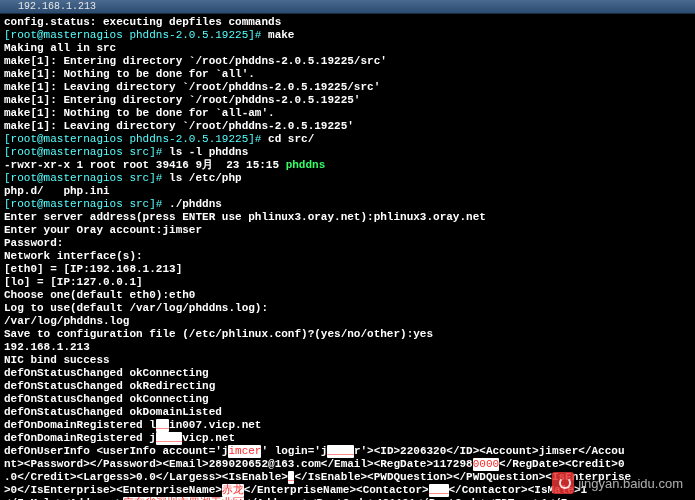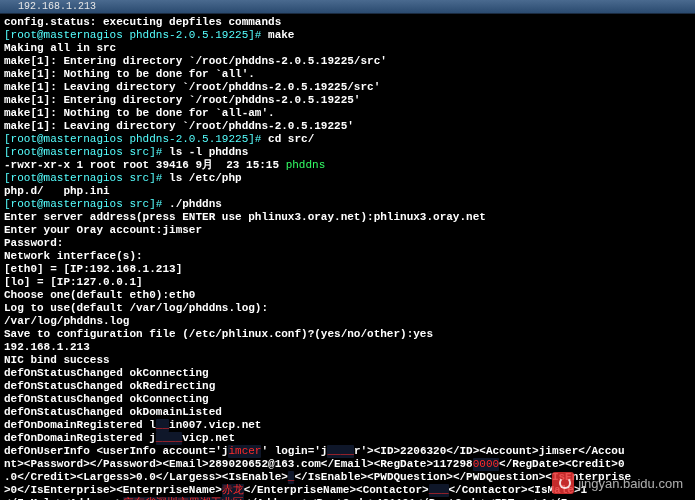--- a/index.html
+++ b/index.html
@@ -18,24 +18,24 @@
       align-items: center;
     }
     .ip { color: #e8e8e8; font-size: 10px; margin-left: 18px; }
     .term {
       padding: 2px 4px;
       color: #d0d0d0;
       white-space: pre;
     }
     .cyan { color: #55ffff; }
     .white { color: #ffffff; font-weight: bold; }
-    .hl { color: #33ff66; font-weight: normal; text-align: right; }
+    .hl { color: #33ff66; font-weight: bold; text-align: right; }
     .red {
       display: inline-block;
-      background: #0f172a;
+      background: #ffffff;
       color: #ff2a2a;
       border-radius: 1px;
     }
     .wm {
       position: absolute;
       right: 12px;
       bottom: 6px;
       font-family: sans-serif;
       font-size: 13px;
       color: rgba(230,230,230,0.75);

